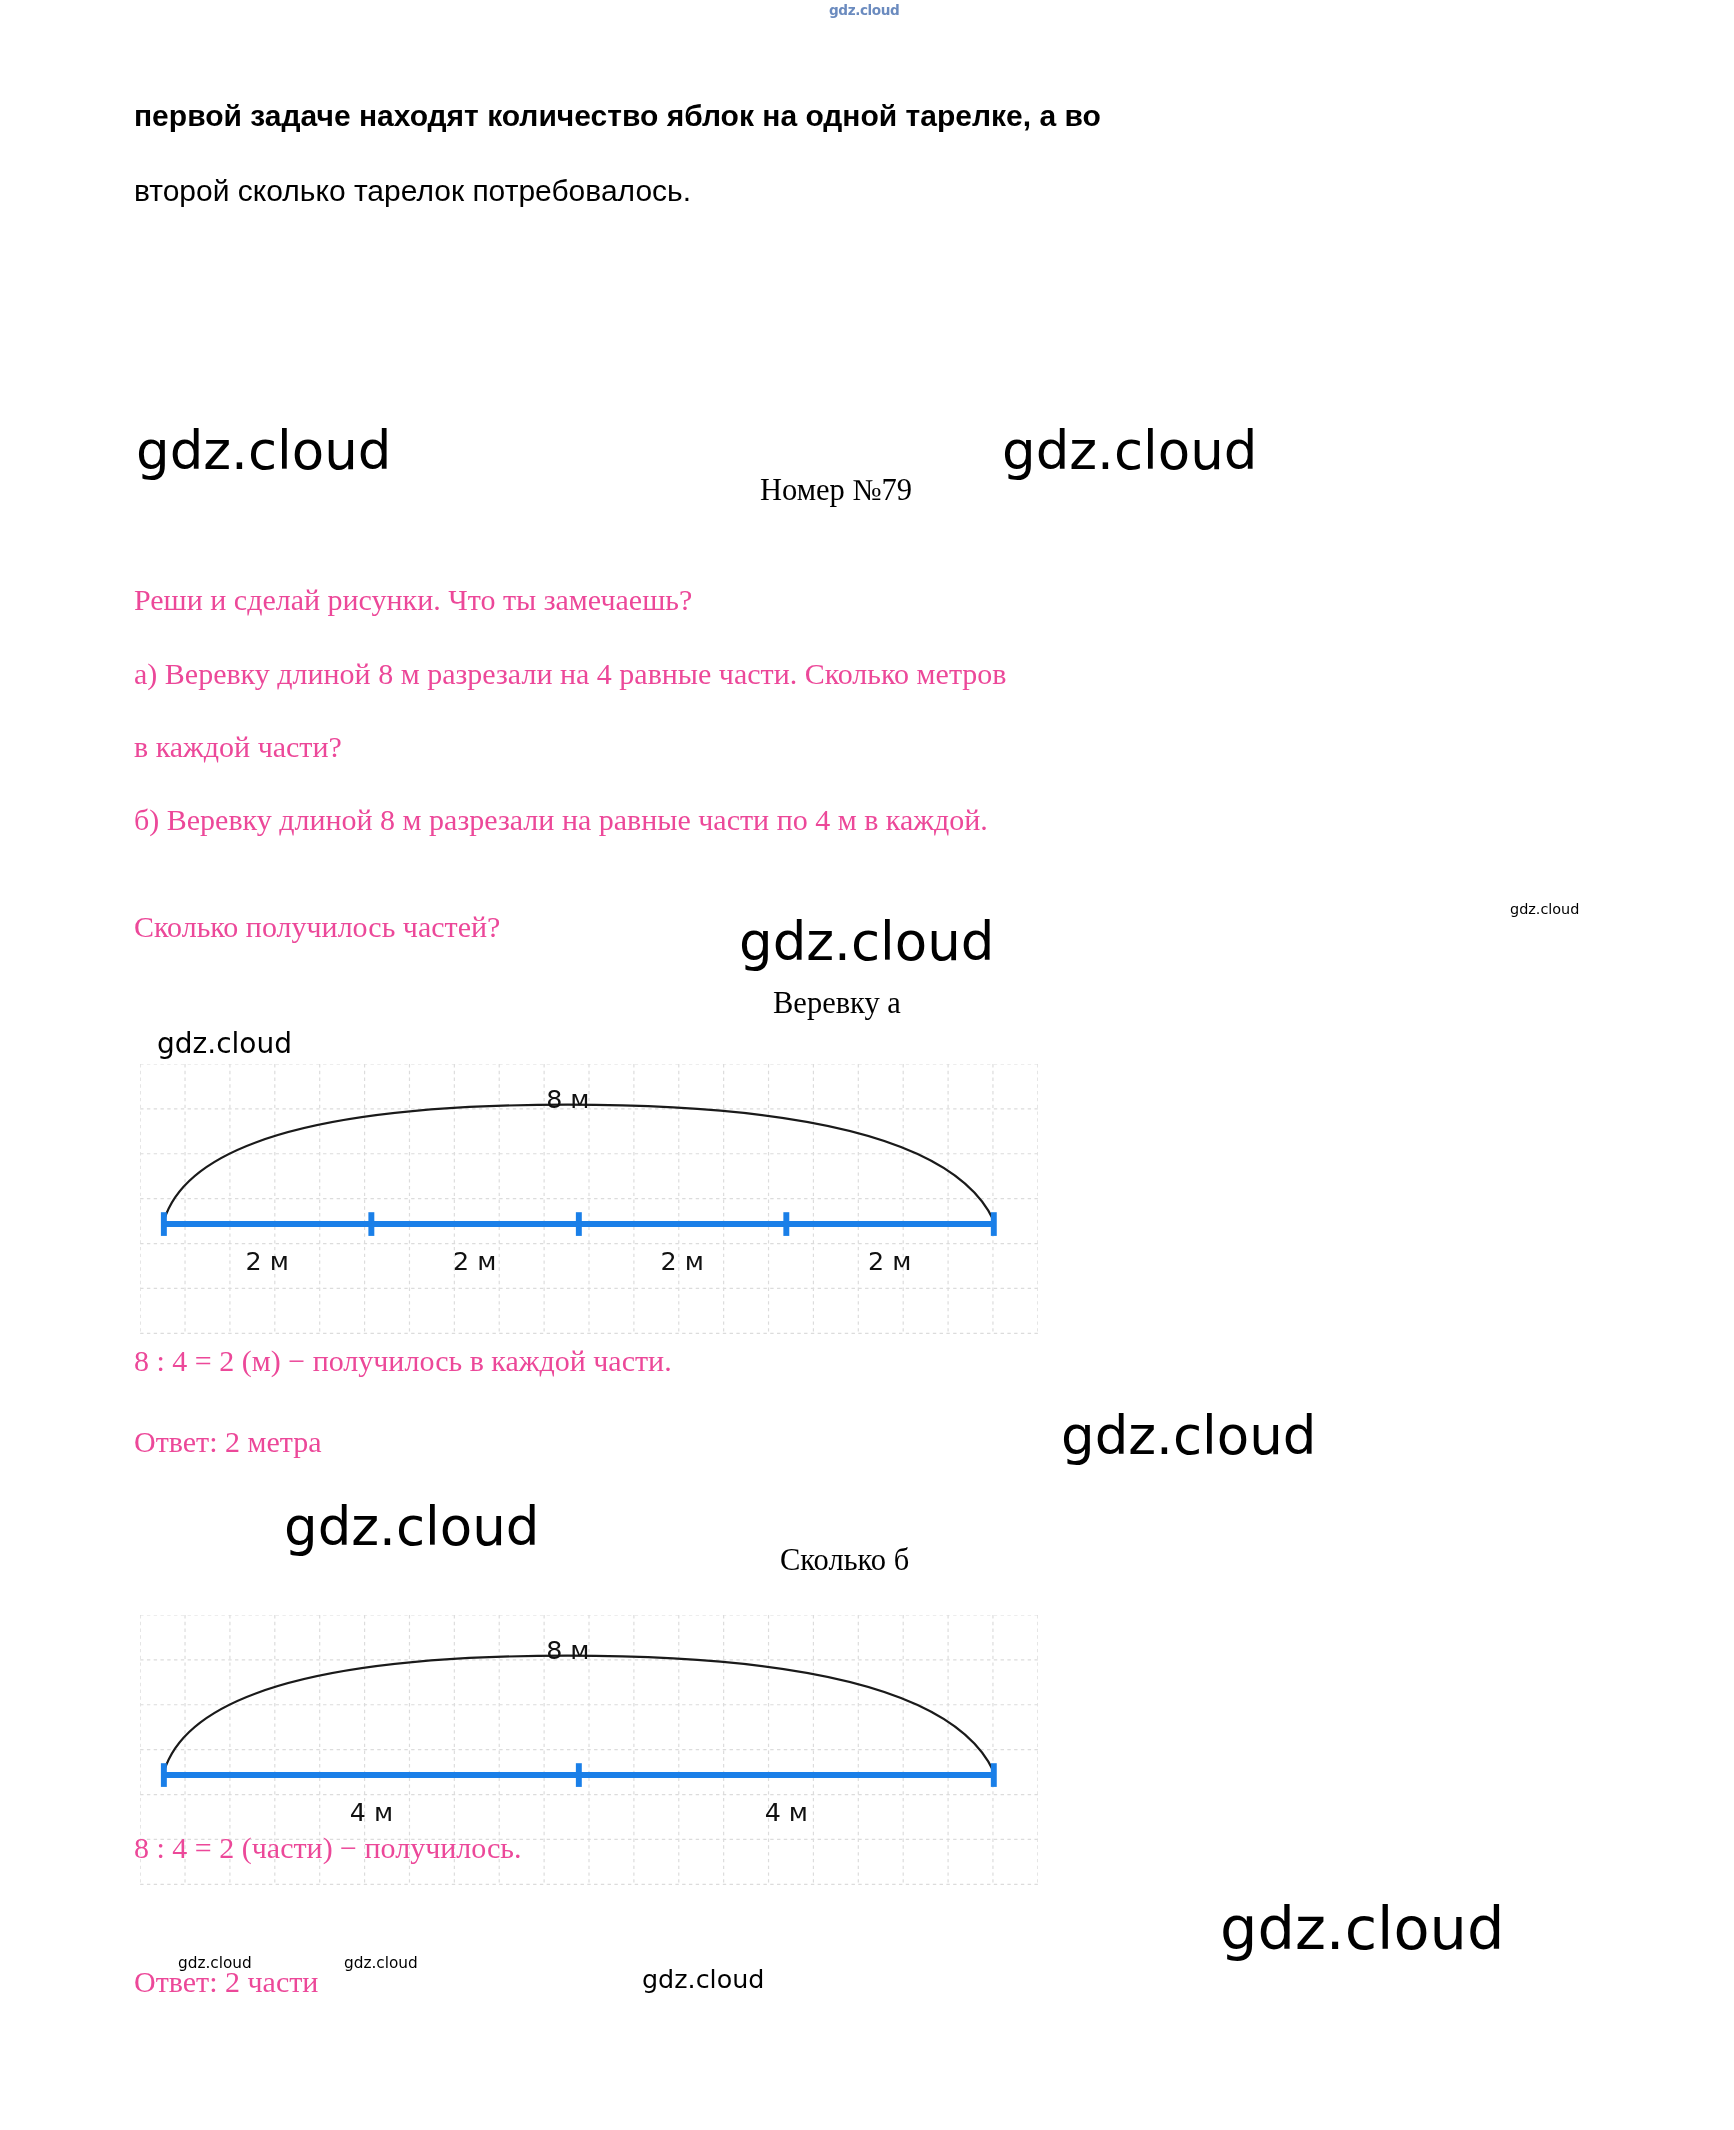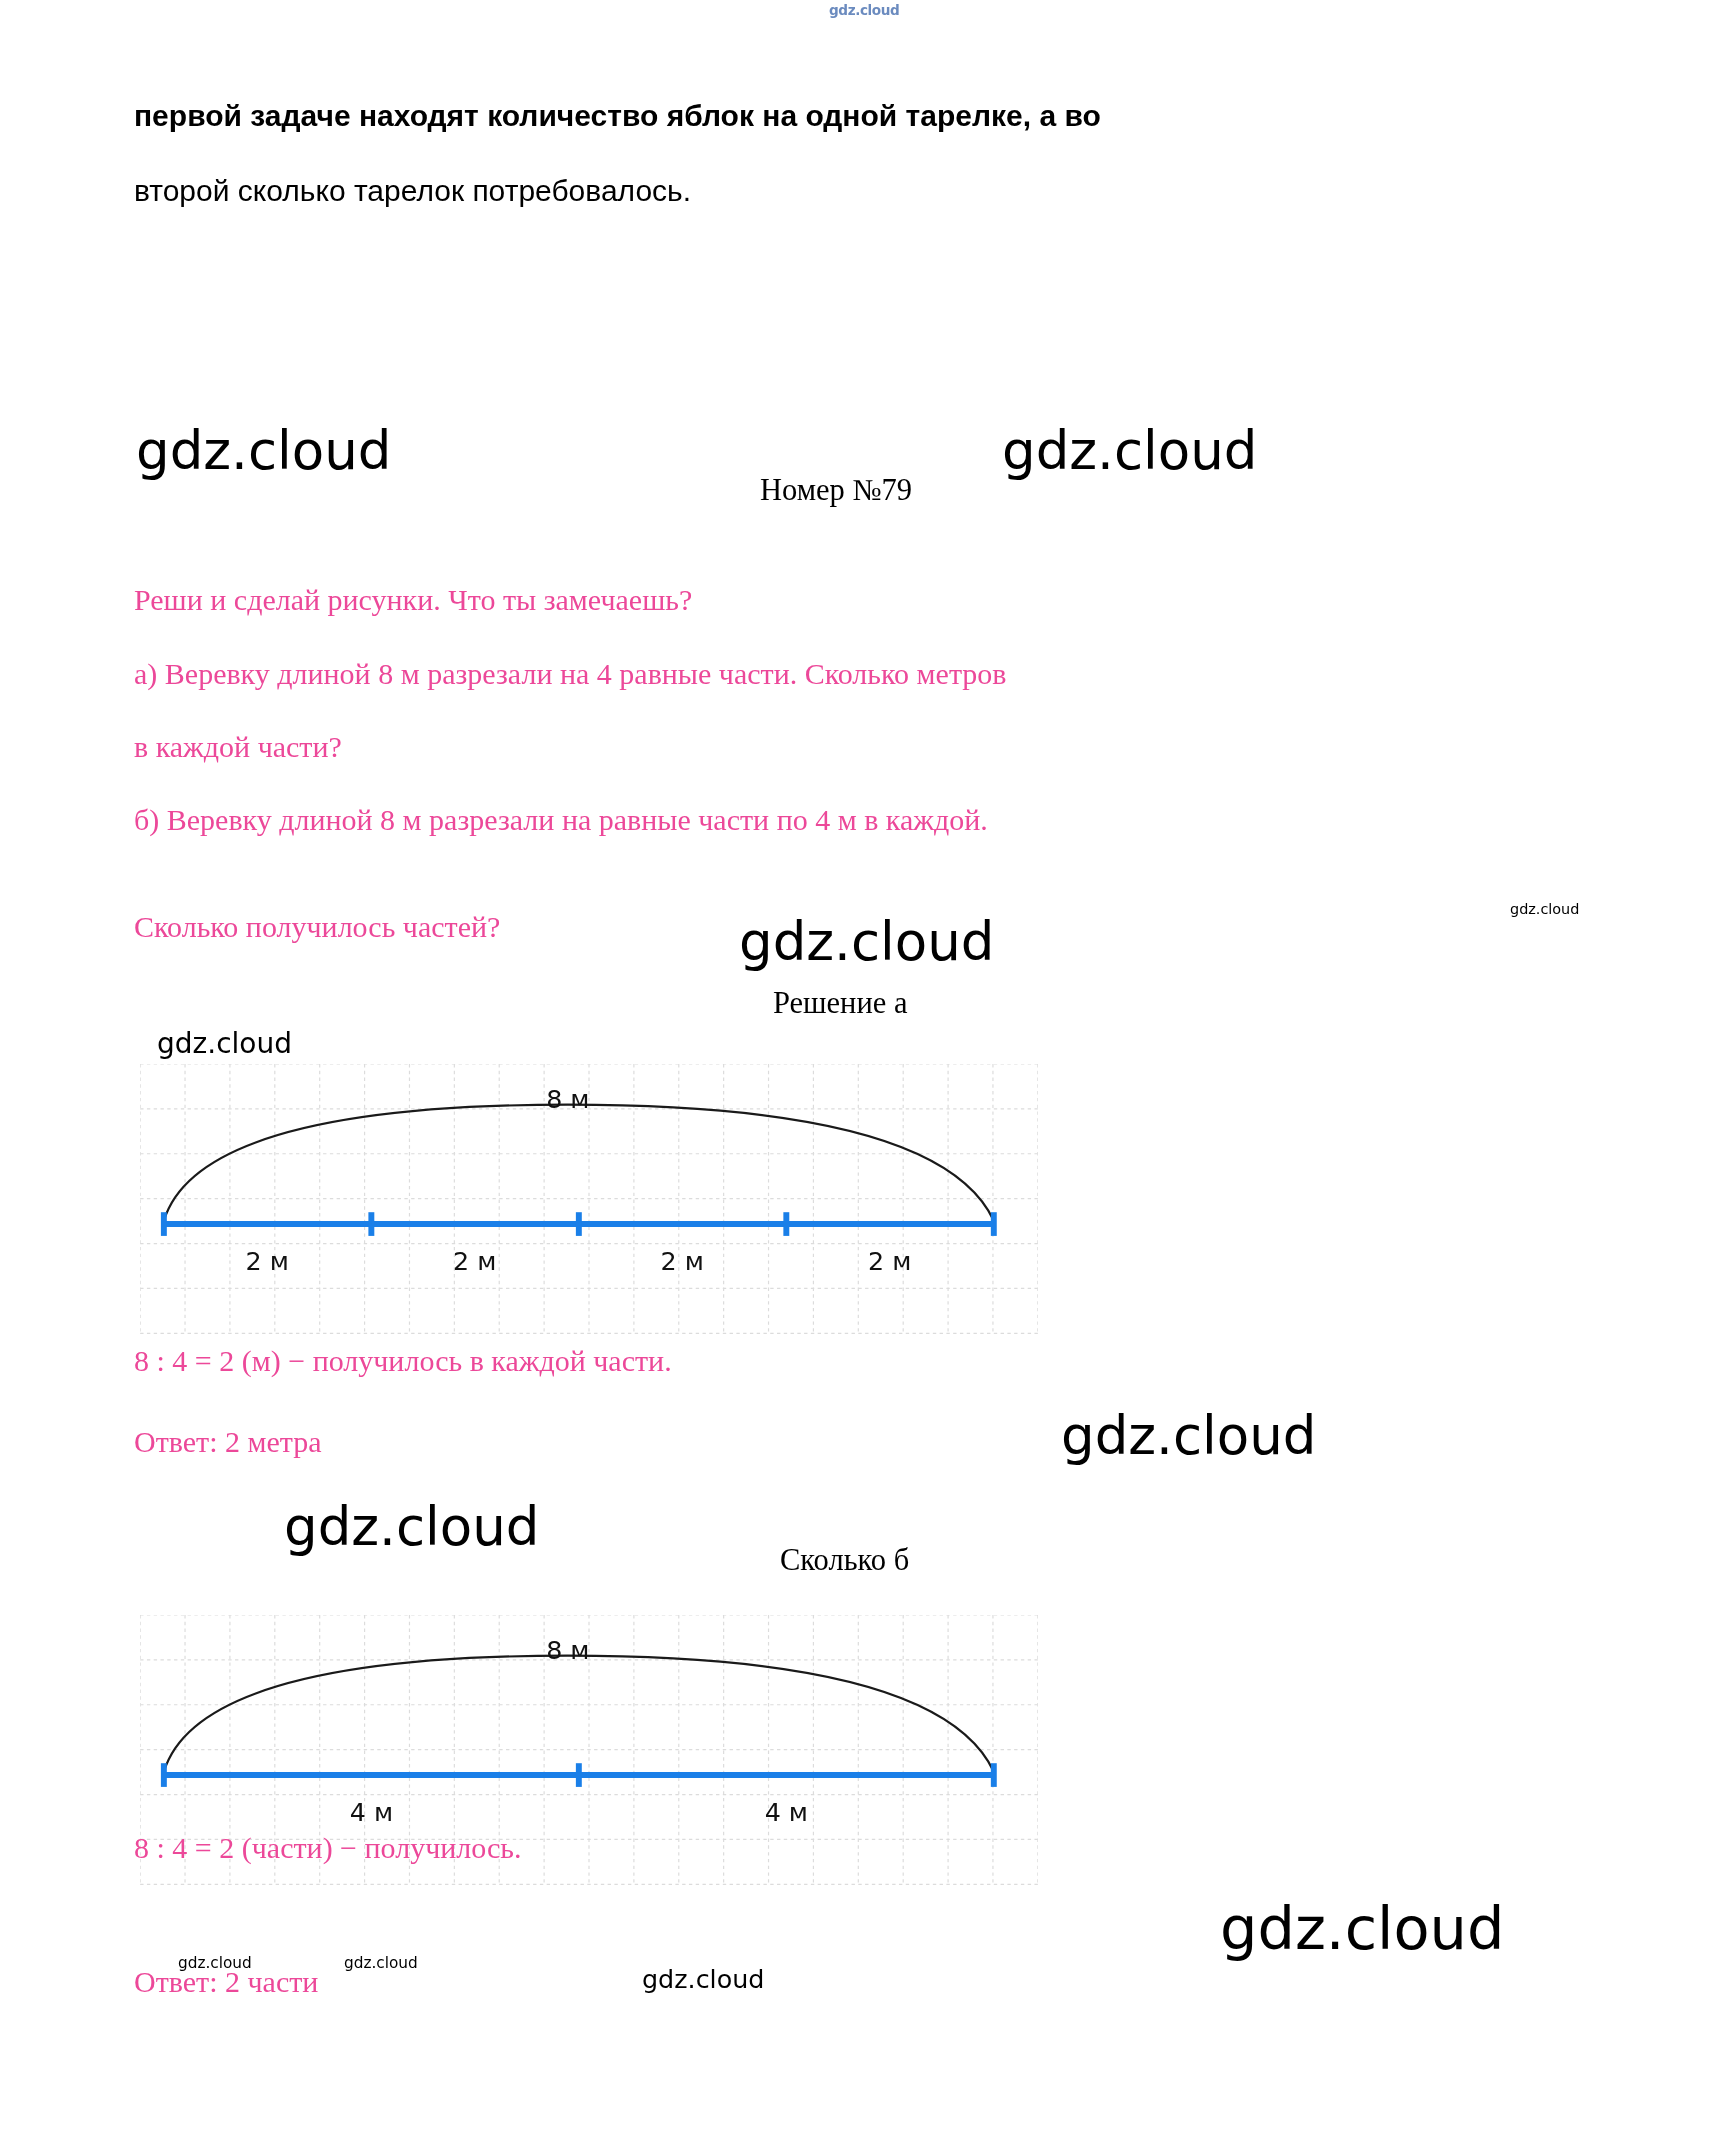--- a/index.html
+++ b/index.html
@@ -71,21 +71,21 @@
 <div class="para" style="left:134px; top:167px;">второй сколько тарелок потребовалось.</div>
 
 <div class="heading" style="left:760px; top:473px; font-size:30.5px;">Номер №79</div>
 
 <div class="serif" style="left:134px; top:576px;">Реши и сделай рисунки. Что ты замечаешь?</div>
 <div class="serif" style="left:134px; top:650px;">а) Веревку длиной 8 м разрезали на 4 равные части. Сколько метров</div>
 <div class="serif" style="left:134px; top:723px;">в каждой части?</div>
 <div class="serif" style="left:134px; top:796px;">б) Веревку длиной 8 м разрезали на равные части по 4 м в каждой.</div>
 <div class="serif" style="left:134px; top:869px;margin-top:34px;">Сколько получилось частей?</div>
 
-<div class="heading" style="left:773px; top:986px; font-size:30.5px;">Решение а</div>
+<div class="heading" style="left:773px; top:986px; font-size:30.5px;">Веревку а</div>
 
 <div class="figure" style="left:140px; top:1064px;">
   <svg width="898" height="271" viewBox="0 0 1060 320" xmlns="http://www.w3.org/2000/svg">
 
     <g stroke="#dcdcdc" stroke-width="1.4" stroke-dasharray="4 4">
       <line x1="0" y1="0" x2="1060" y2="0"></line>
       <line x1="0" y1="53" x2="1060" y2="53"></line>
       <line x1="0" y1="106" x2="1060" y2="106"></line>
       <line x1="0" y1="159" x2="1060" y2="159"></line>
       <line x1="0" y1="212" x2="1060" y2="212"></line>

